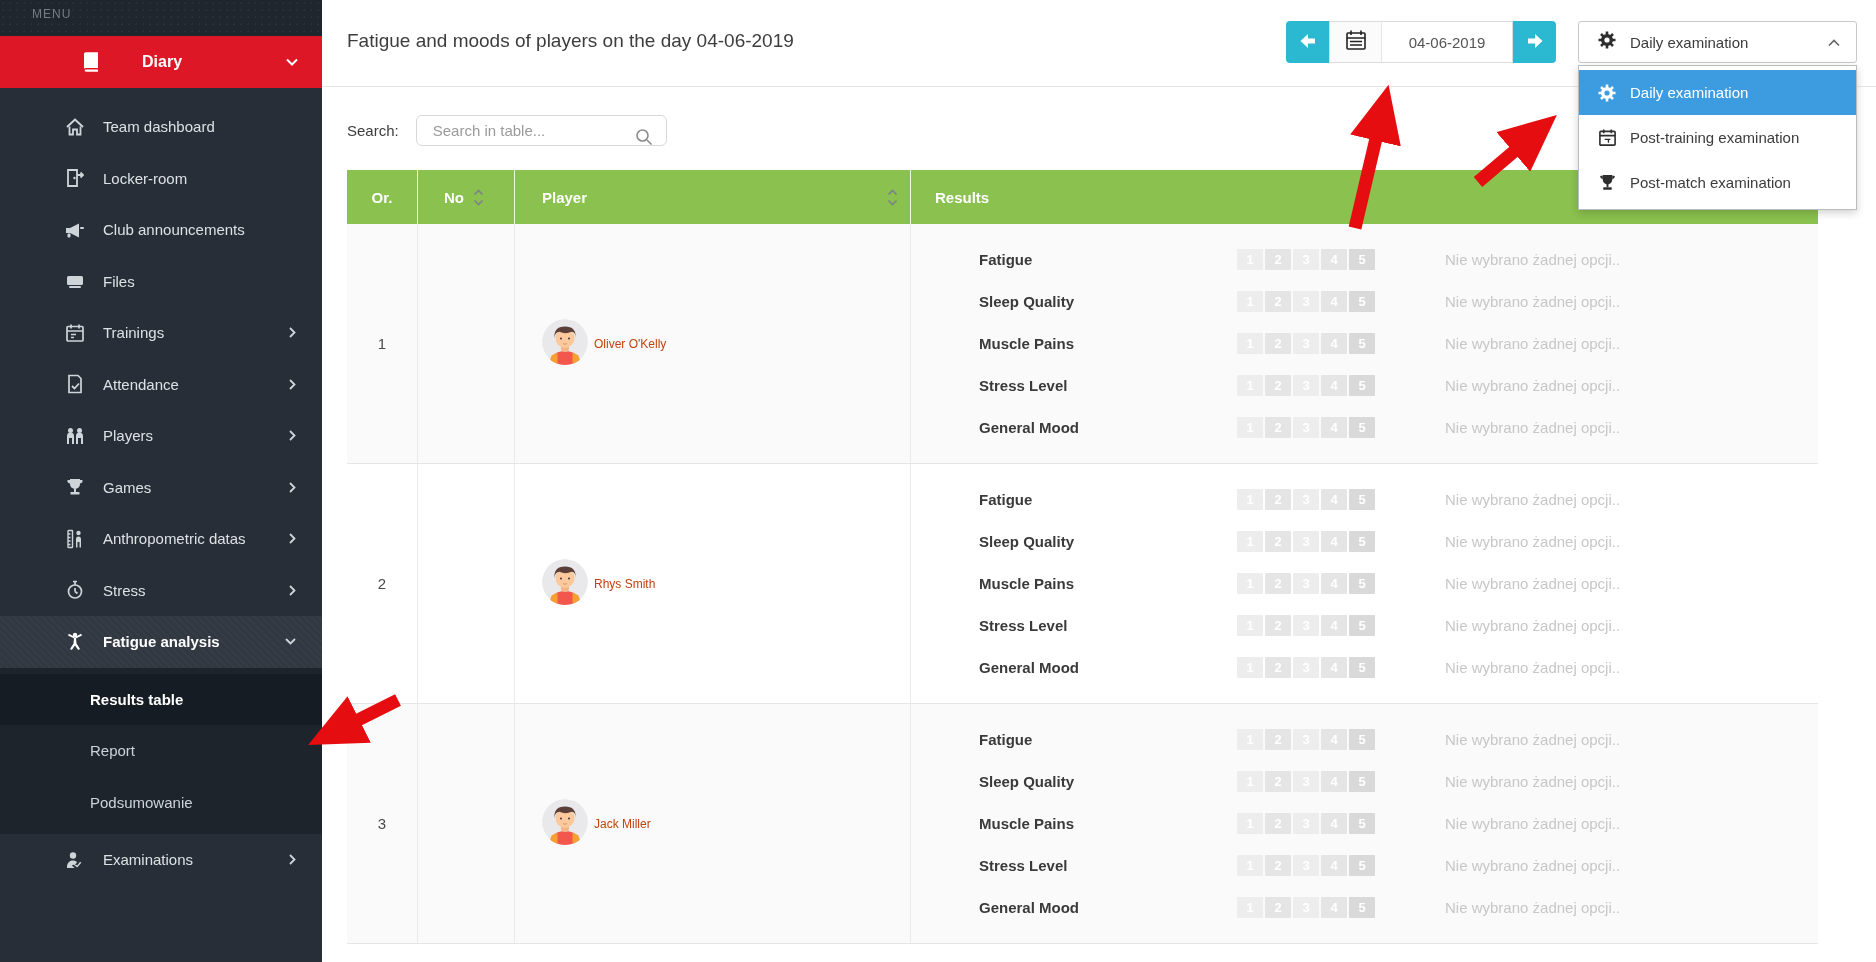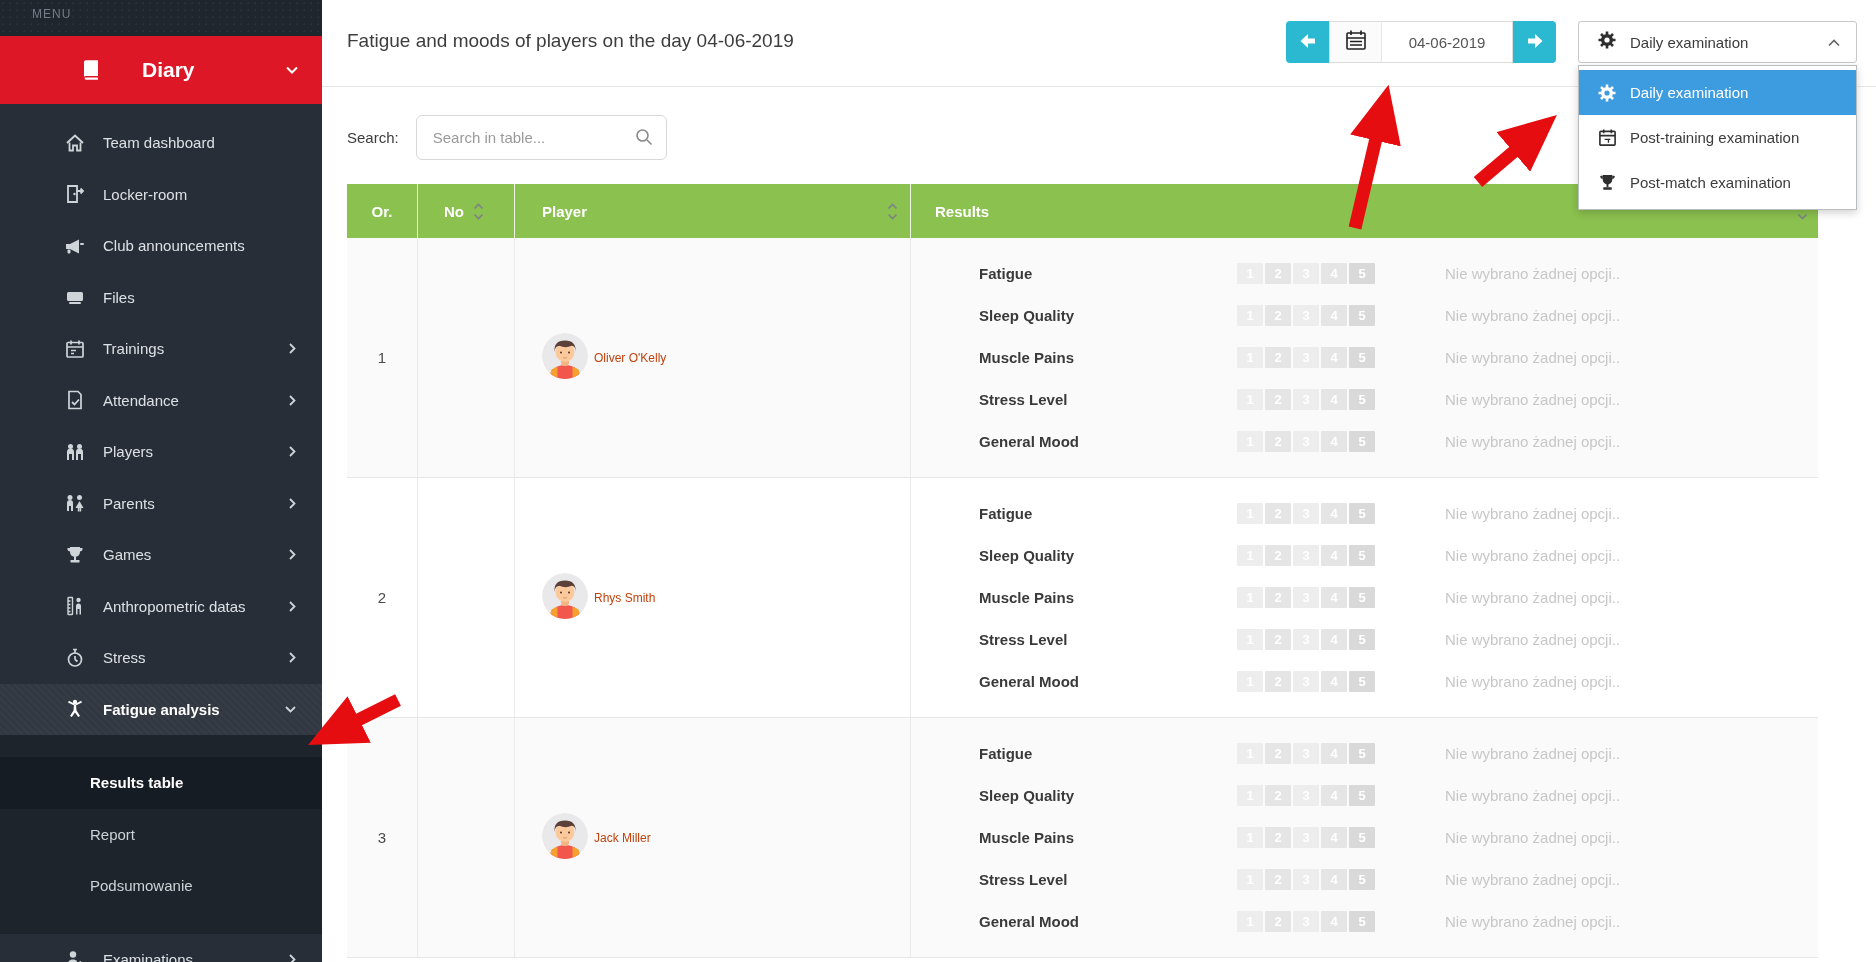--- a/index.html
+++ b/index.html
@@ -5,48 +5,48 @@
   * { margin:0; padding:0; box-sizing:border-box; }
   html,body { width:1876px; height:962px; overflow:hidden;
     font-family:"Liberation Sans", sans-serif; background:#edeff0; }
 
   
   .sidebar { position:absolute; left:0; top:0; width:322px; height:962px;
     background:#272e37; z-index:10; }
   .menu-strip { height:36px; background:#20262e; color:#737d85; font-size:12px;
     letter-spacing:1px; padding:7px 0 0 32px;
     background-image:radial-gradient(#2a313a 1px, transparent 1px); background-size:7px 7px; }
-  .diary-row { height:68px; background:#de1727; display:flex; align-items:center;
-    color:#fff; font-weight:bold; font-size:21px; cursor:pointer; }
+  .diary-row { height:52px; background:#de1727; display:flex; align-items:center;
+    color:#fff; font-weight:bold; font-size:16px; cursor:pointer; }
   .diary-row .s-icon { margin-left:80px; }
   .diary-row .d-label { margin-left:40px; }
   .diary-row .chev { margin-left:auto; margin-right:24px; }
   .nav { padding-top:13px; }
   .nav-item { height:51.5px; display:flex; align-items:center; color:#dde1e5;
     font-size:15px; cursor:pointer; }
   .nav-item .s-icon { width:22px; margin-left:64px; display:flex; justify-content:center; }
   .nav-item .n-label { margin-left:17px; }
   .nav-item .chev { margin-left:auto; margin-right:26px; }
   .nav-item.parent-active { background:rgba(255,255,255,.05); color:#fff; font-weight:bold;
     background-image:repeating-linear-gradient(45deg, rgba(255,255,255,.02) 0 2px, transparent 2px 5px); }
-  .submenu { background:#1e242c; padding:22px 0; }
+  .submenu { background:#1e242c; padding:6px 0; }
   .submenu-item { height:51.5px; display:flex; align-items:center; padding-left:90px;
     color:#ced3d8; font-size:15px; cursor:pointer; }
   .submenu-item.active { background:#161c23; color:#fff; font-weight:bold; }
   .s-icon svg { display:block; }
 
   
   .content { position:absolute; left:322px; top:0; right:0; height:962px; }
   .card { background:#fff; height:962px; position:relative; }
   .title-bar { height:87px; border-bottom:1px solid #e6e6e6; }
   .page-title { font-size:19px; color:#3d3d3d; padding:30px 0 0 25px; font-weight:normal; }
   .toolbar { display:flex; align-items:center; padding:28px 0 0 25px; }
   .search-label { font-size:15px; color:#3c3c3c;text-align:center; }
   .search-box { position:relative; margin-left:17px; }
-  .search-box input { width:251px; height:45px; border:1px solid #d8d8d8; border-radius:6px;
+  .search-box input { width:251px; height:31px; border:1px solid #d8d8d8; border-radius:6px;
     padding:0 40px 0 16px; font-size:15px; color:#4c1d95; outline:none;
     font-family:"Liberation Sans", sans-serif; }
   .search-box input::placeholder { color:#9a9a9a; }
   .search-box .mag { position:absolute; right:14px; top:13px; }
 
   
   .g-table { margin:24px 0 0 25px; width:1471px; }
   .thead { display:flex; height:54px; background:#8bc14e; color:#fff; font-weight:bold;
     font-size:15px; }
   .th { display:flex; align-items:center; }
@@ -210,40 +210,20 @@
           <svg width="22" height="20" viewBox="0 0 22 20">
             <g fill="#cfd4d9">
               <circle cx="6.5" cy="4.5" r="2.5"></circle>
               <path d="M3 18 V10 a3.5 3.5 0 0 1 7 0 V18 H8 V12 H5 V18 Z"></path>
               <circle cx="15.5" cy="4.5" r="2.5"></circle>
               <path d="M12 18 V10 a3.5 3.5 0 0 1 7 0 V18 H17 V12 H14 V18 Z"></path>
             </g>
           </svg>
         </span>
         <span class="n-label">Players</span>
-        <span class="chev">
-          <svg width="7" height="11" viewBox="0 0 7 11">
-            <path d="M1 1 L5.5 5.5 L1 10" stroke="#cfd4d9" stroke-width="1.8" fill="none"></path>
-          </svg>
-        </span>
-      </div>
-      <div class="nav-item">
-        <span class="s-icon">
-          <svg width="22" height="20" viewBox="0 0 22 20">
-            <g fill="#cfd4d9">
-              <circle cx="6" cy="4.5" r="2.5"></circle>
-              <path d="M3 18 V10 a3 3 0 0 1 6 0 V18 H7 V13 H5 V18 Z"></path>
-              <circle cx="15.5" cy="4.5" r="2.5"></circle>
-              <path d="M15.5 8 L19.5 15 H11.5 Z"></path>
-              <rect x="13.8" y="15" width="1.6" height="3.5"></rect>
-              <rect x="15.6" y="15" width="1.6" height="3.5"></rect>
-            </g>
-          </svg>
-        </span>
-        <span class="n-label">Parents</span>
         <span class="chev">
           <svg width="7" height="11" viewBox="0 0 7 11">
             <path d="M1 1 L5.5 5.5 L1 10" stroke="#cfd4d9" stroke-width="1.8" fill="none"></path>
           </svg>
         </span>
       </div>
       <div class="nav-item">
         <span class="s-icon">
           <svg width="20" height="20" viewBox="0 0 20 20">
             <g fill="#cfd4d9">

